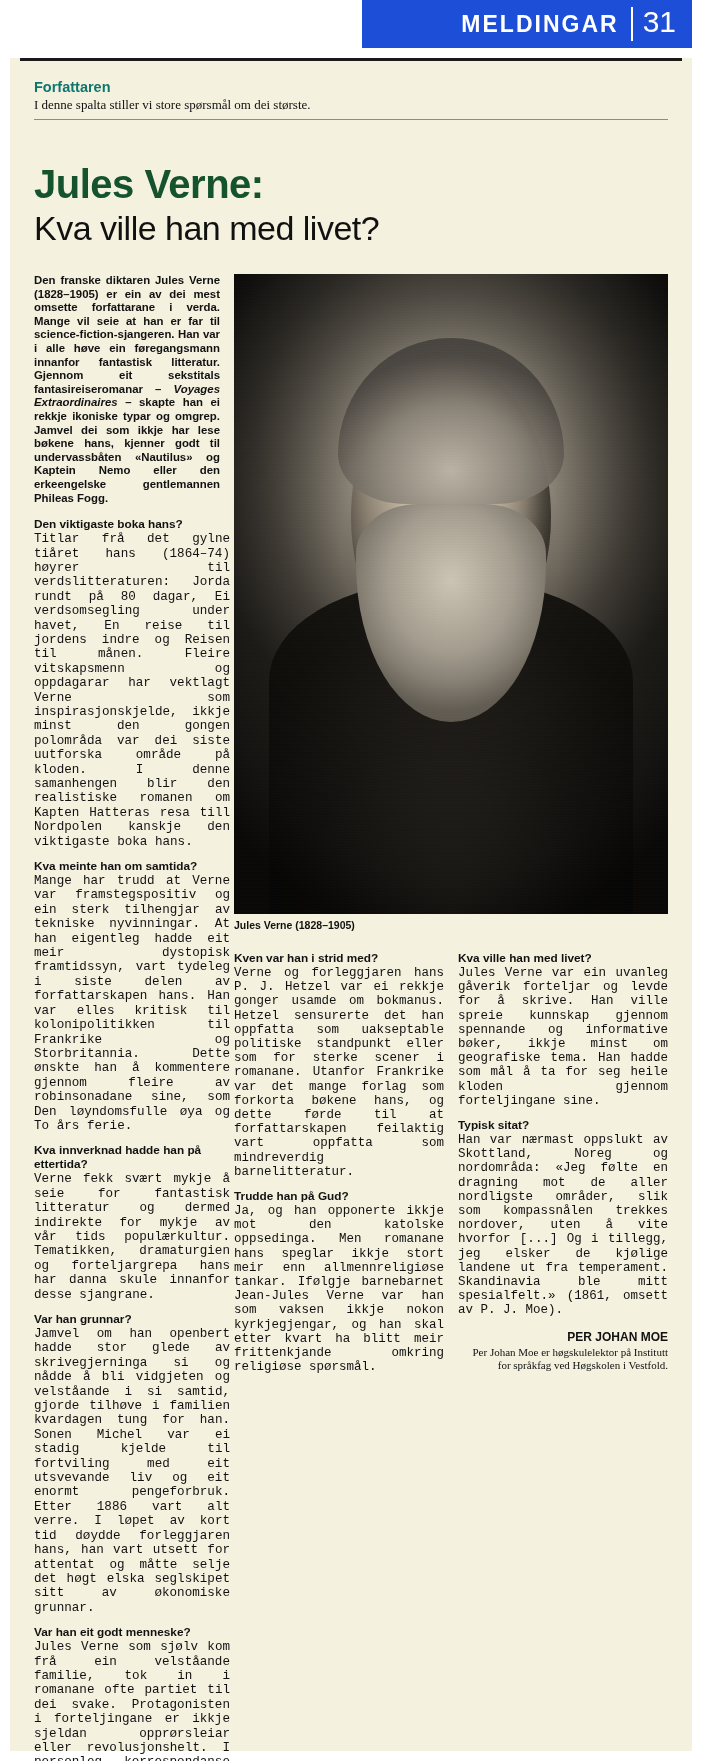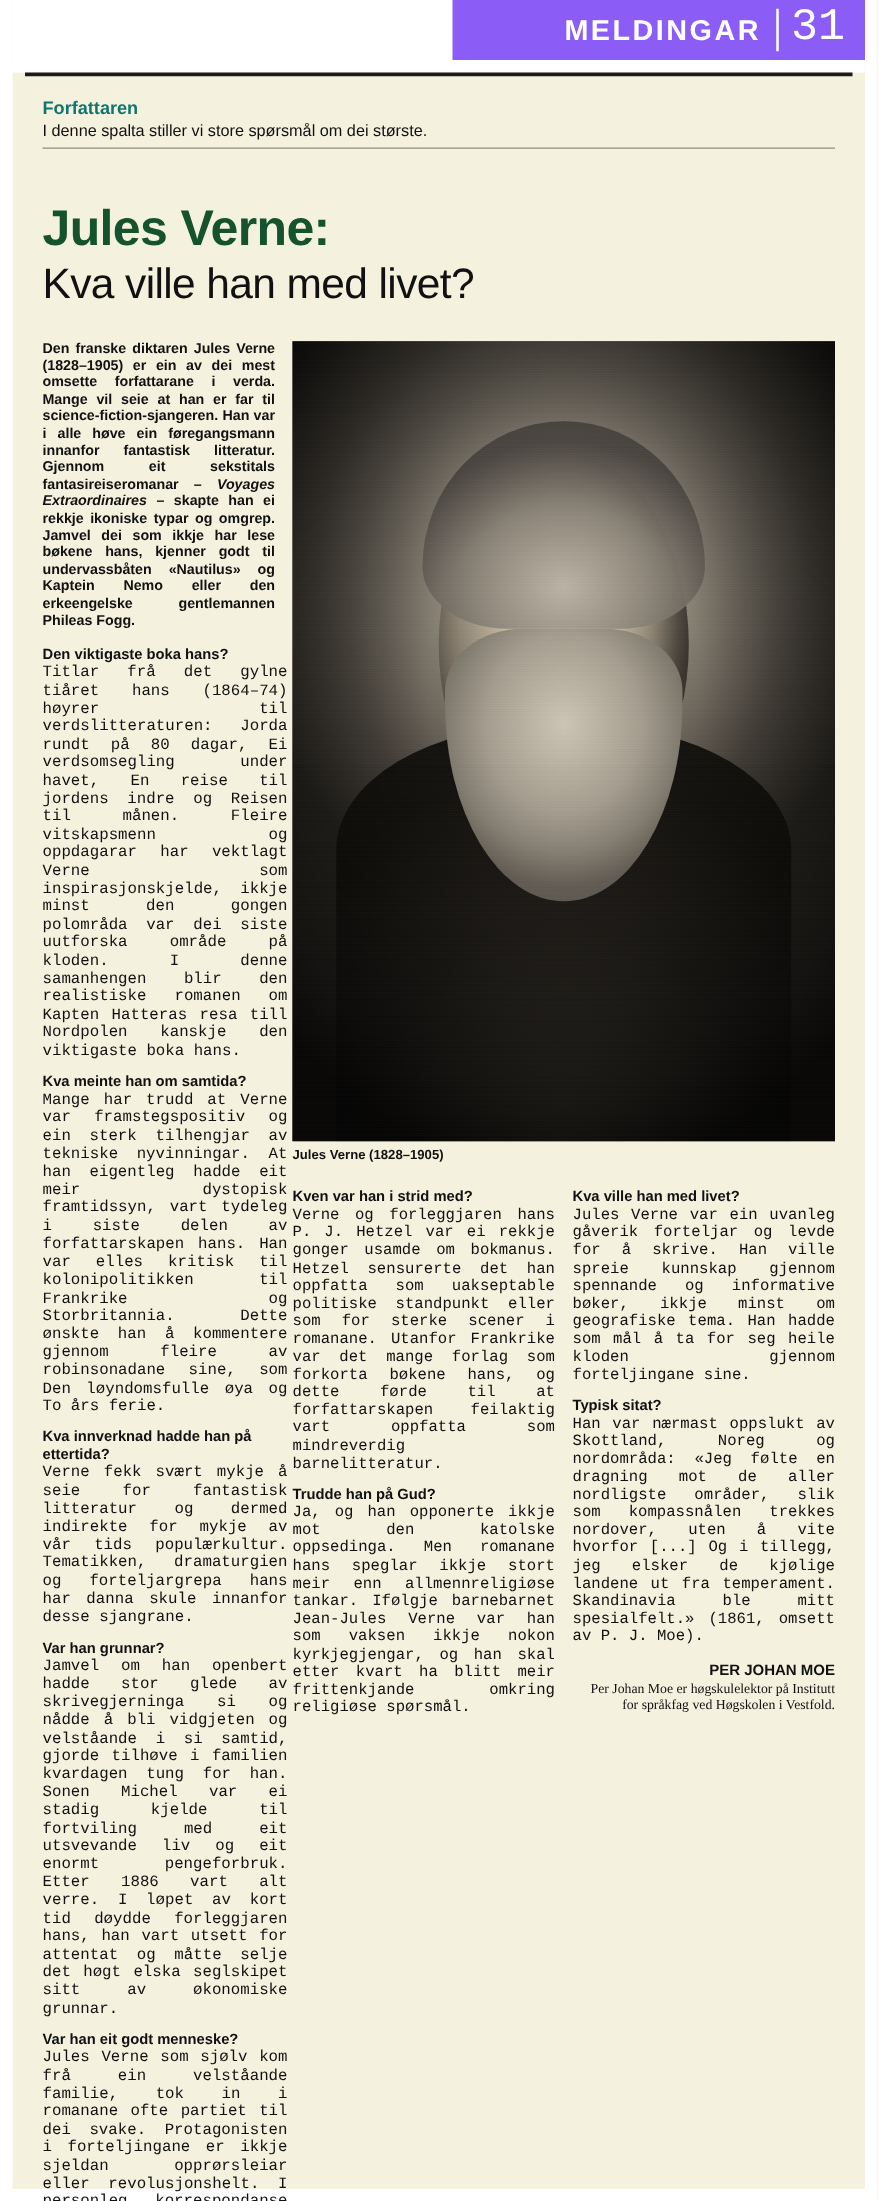--- a/index.html
+++ b/index.html
@@ -20,50 +20,50 @@
     border-right:10px solid #ffffff;
     border-bottom:10px solid #ffffff;
   }
   
   .masthead{
     position:absolute;left:0;top:0;width:682px;height:58px;
     background:#ffffff;
   }
   .masthead-bar{
     position:absolute;right:0;top:0;width:330px;height:48px;
-    background:#8b5cf6;
+    background:#1d4ed8;
     display:flex;align-items:center;justify-content:flex-end;
   }
   .masthead-title{
     font-family:"Liberation Sans", sans-serif;
     font-weight:bold;color:#ffffff;font-size:23px;letter-spacing:2px;
     margin-right:12px;
   }
   .masthead-divider{
     width:2px;height:34px;background:#ffffff;margin-right:10px;
   }
   .masthead-page{
-    font-family:Liberation Mono, monospace;
-    color:#ffffff;font-size:36px;line-height:40px;font-weight:normal;
+    font-family:Liberation Sans, sans-serif;
+    color:#ffffff;font-size:30px;line-height:40px;font-weight:normal;
     margin-right:16px;position:relative;top:-2px;
   }
   .rule-top{
     position:absolute;left:10px;top:58px;width:662px;height:3px;background:#1a1a1a;
   }
   
   .content{
     position:absolute;left:10px;top:61px;width:662px;height:1690px;
     padding:0 14px;box-sizing:border-box;
   }
   .kicker-title{
     font-family:"Liberation Sans", sans-serif;
     font-weight:bold;font-size:14.5px;margin:18px 0 2px 0;color:#0f766e;
   }
   .kicker-sub{
-    font-family:Liberation Sans, sans-serif;
+    font-family:Liberation Serif, serif;
     font-size:13px;color:#111;margin:0 0 6px 0;
   }
   .rule-kicker{
     width:100%;height:1px;background:#8d8d80;margin:6px 0 0 0;
   }
   .headline1{
     font-family:"Liberation Sans", sans-serif;
     font-weight:bold;font-size:40px;line-height:44px;margin:42px 0 0 0;color:#14532d;
     letter-spacing:-0.5px;
   }

